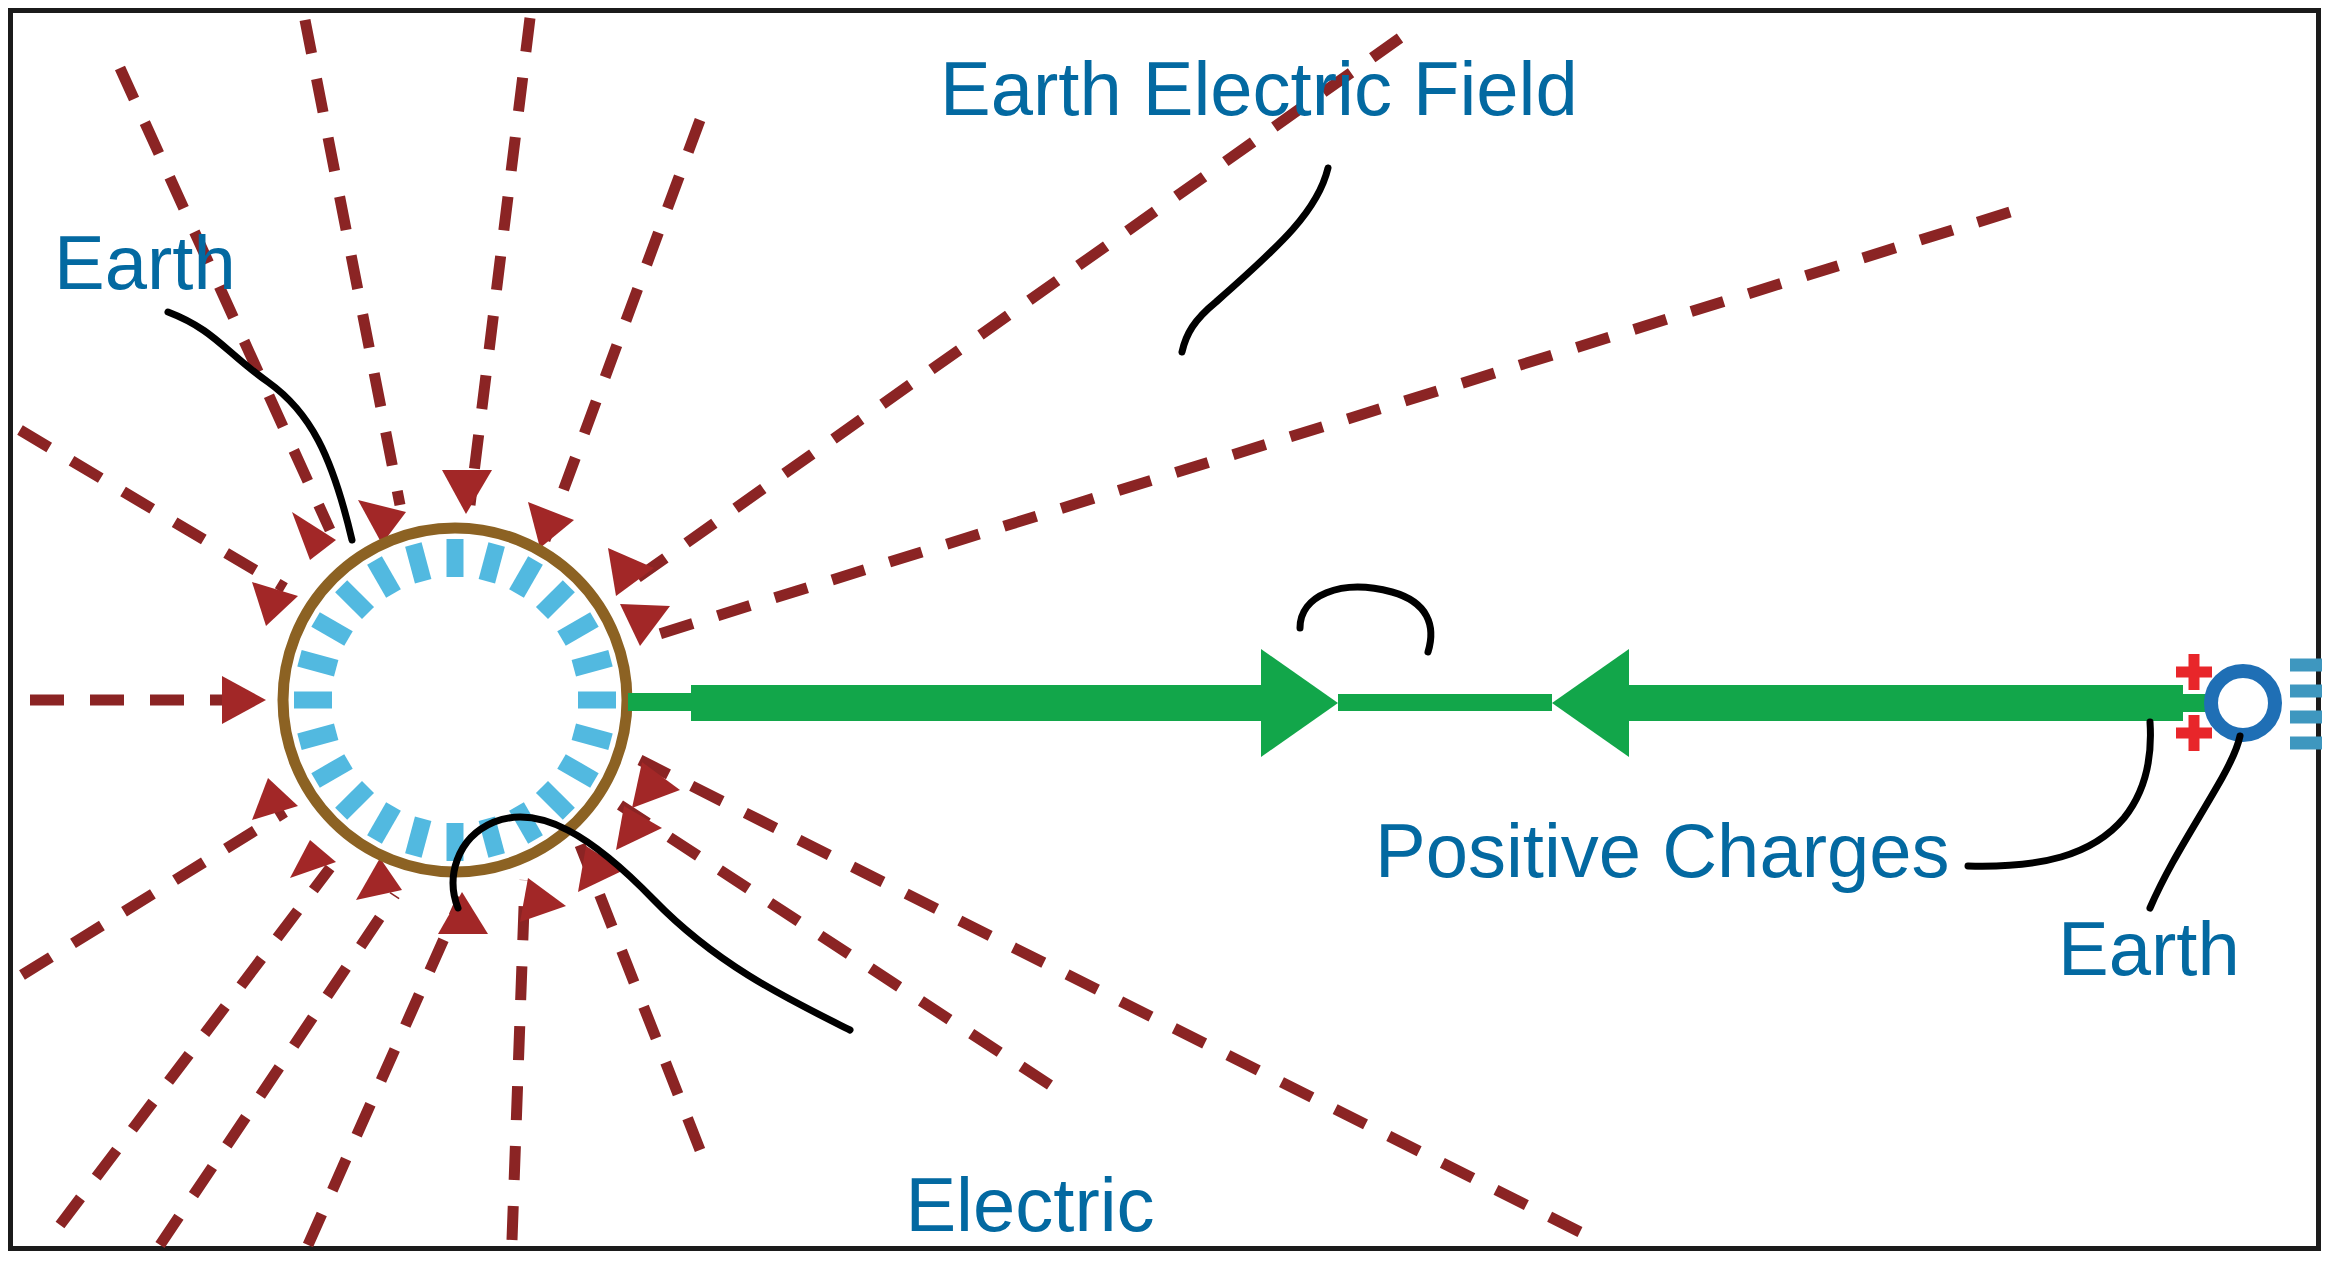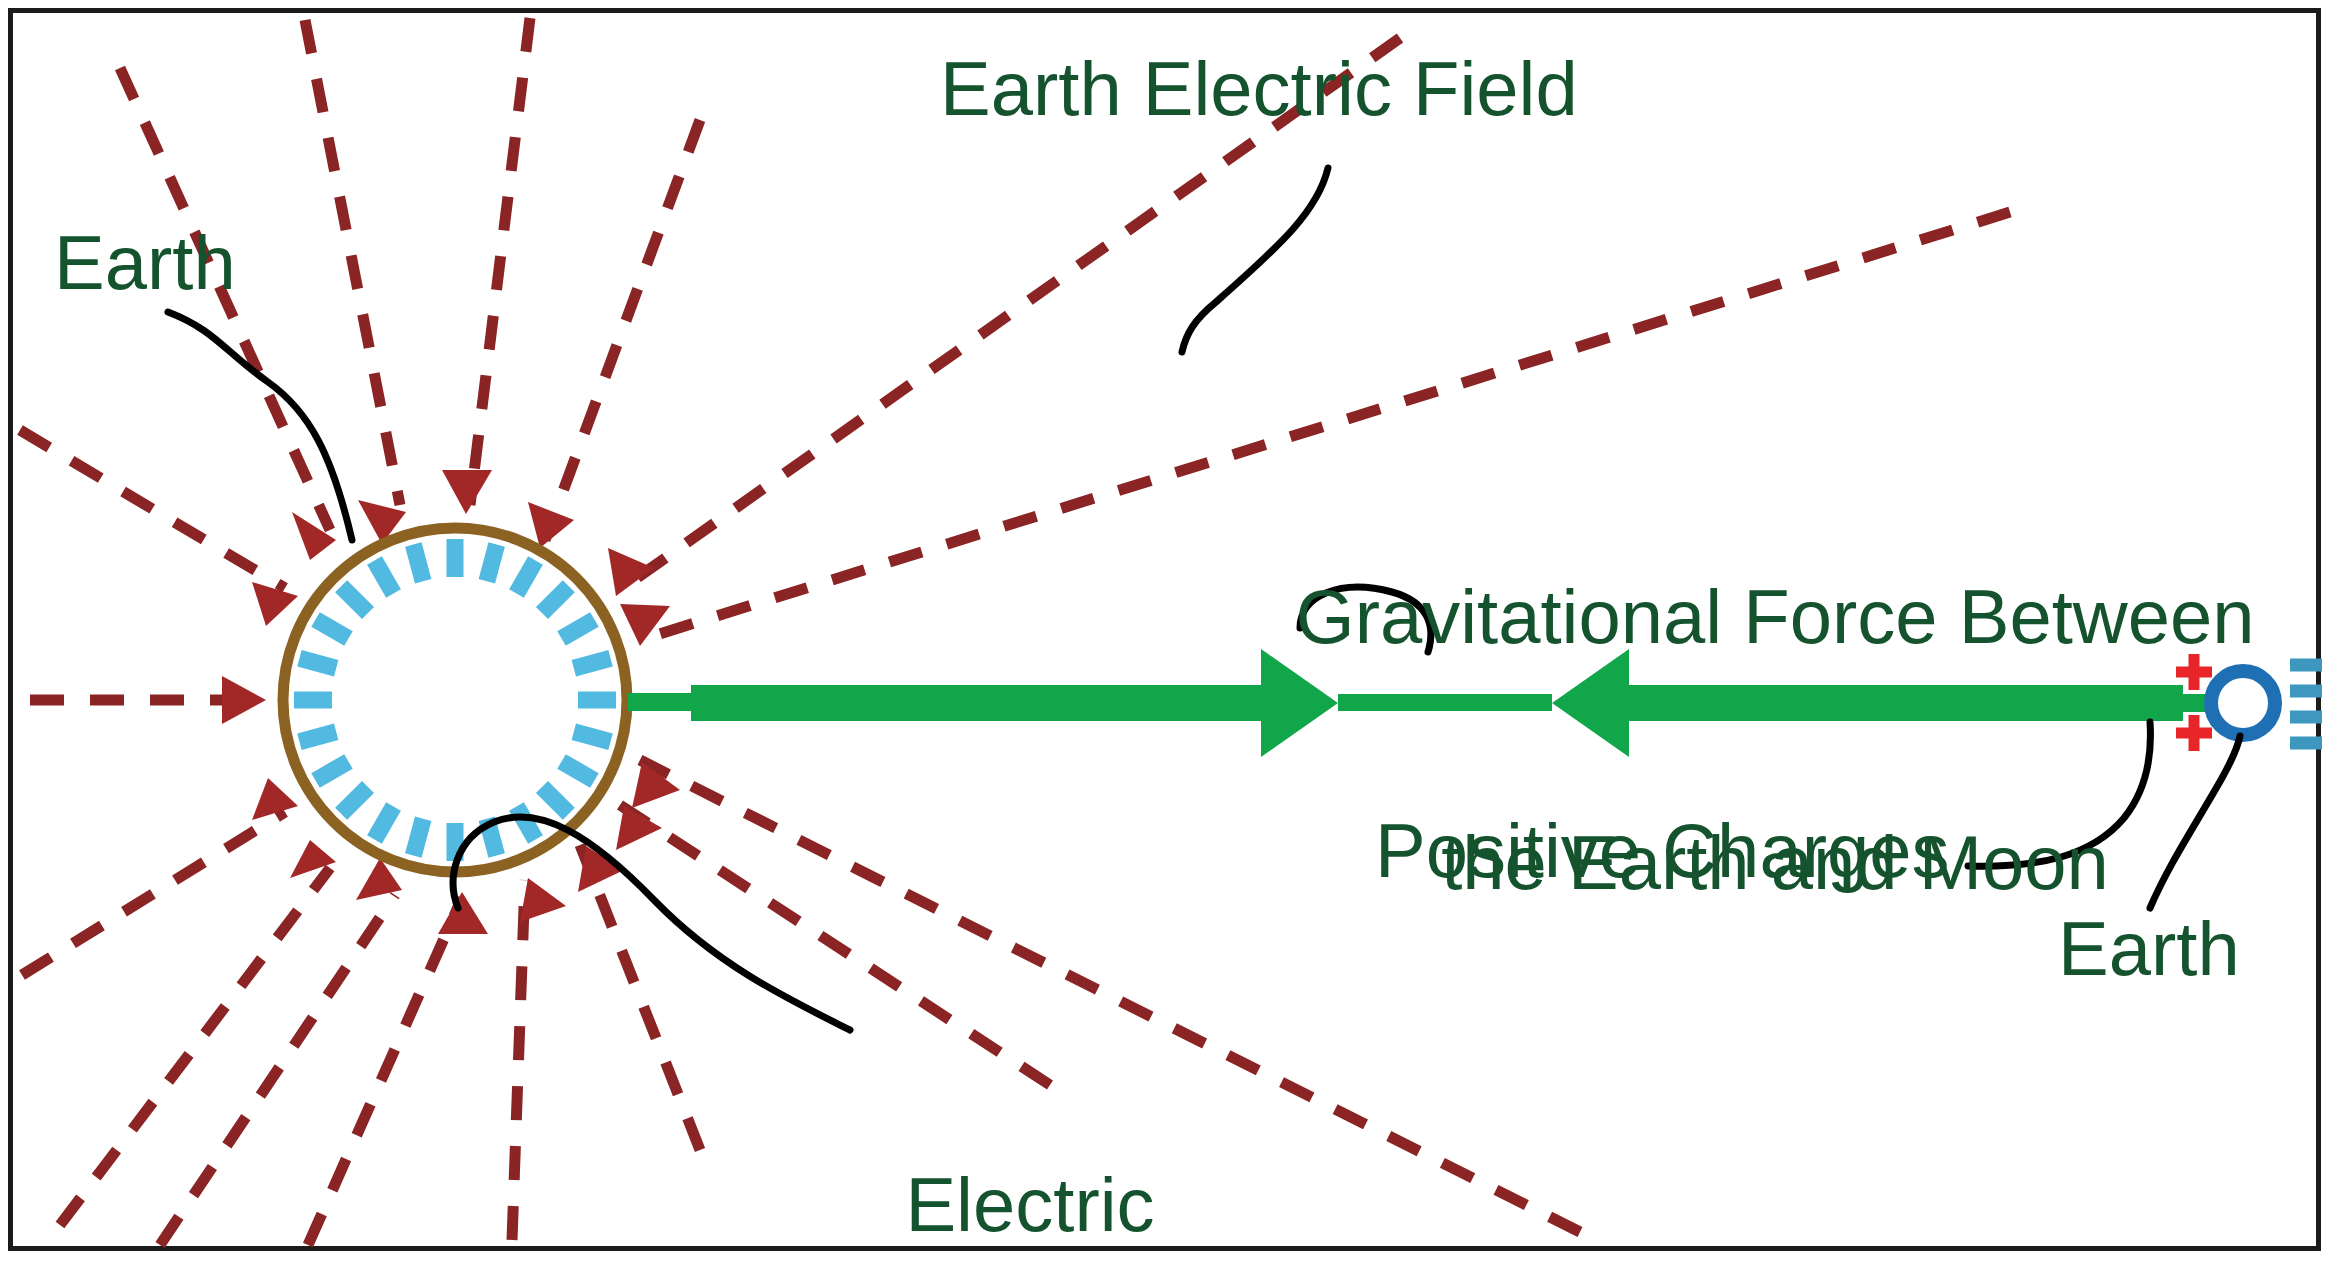--- a/index.html
+++ b/index.html
@@ -27,21 +27,21 @@
   }
   #svg-layer {
     position: absolute;
     left: 0;
     top: 0;
     width: 2337px;
     height: 1267px;
   }
   .lbl {
     position: absolute;
-    color: #14532d;
+    color: #0369a1;
     font-family: "Liberation Sans", sans-serif;
     font-weight: 400;
     white-space: pre;
     line-height: 1.08;
   }
   #label-earth        { left: 38px;   top: 222px;  font-size: 76px; margin-left: 16px; }
   #label-efield       { left: 940px;  top: 48px;   font-size: 76px; }
   #label-gravity      { left: 1245px; top: 412px;  font-size: 76px; text-align: center; width: 1060px; }
   #label-poscharges   { left: 1375px; top: 810px;  font-size: 76px; }
   #label-moon         { left: 2058px; top: 908px;  font-size: 76px; }
@@ -209,24 +209,20 @@
       <path d="M 1968 866 C 2040 868 2092 856 2124 818 C 2148 788 2152 752 2150 722"></path>
       <path d="M 2150 908 C 2170 862 2196 824 2222 778 C 2232 760 2238 746 2240 736"></path>
       <path d="M 850 1030 C 790 1000 718 966 654 900 C 592 836 540 804 494 822 C 456 838 446 878 458 908"></path>
     </g>
   </svg>
 
   <div class="lbl" id="label-earth">Earth</div>
 
   <div class="lbl" id="label-efield">Earth Electric Field</div>
 
-  <div class="lbl" id="label-gravity">
-    <div>Gravitational Force Between</div>
-    <div>the Earth and Moon</div>
-  </div>
 
   <div class="lbl" id="label-poscharges">Positive Charges</div>
 
   <div class="lbl" id="label-moon">Earth</div>
 
   <div class="lbl" id="label-negcharges">
     <div>Electric</div>
     
   </div>
 </div>

